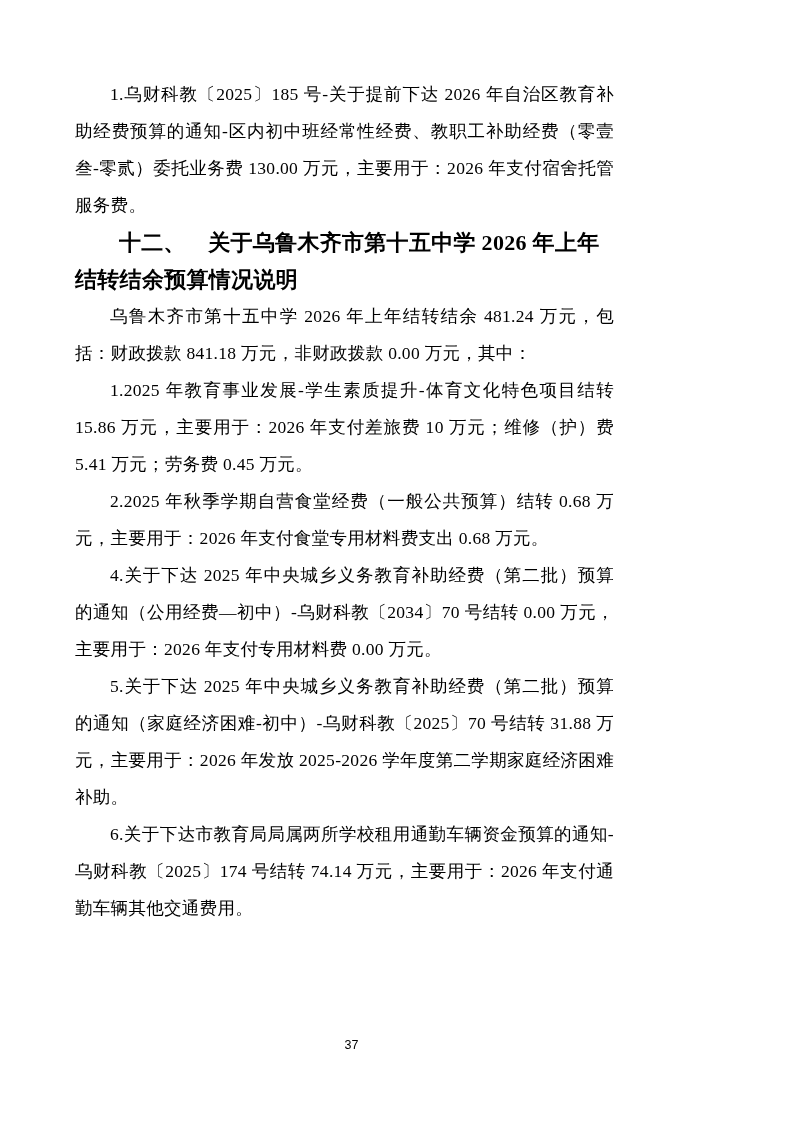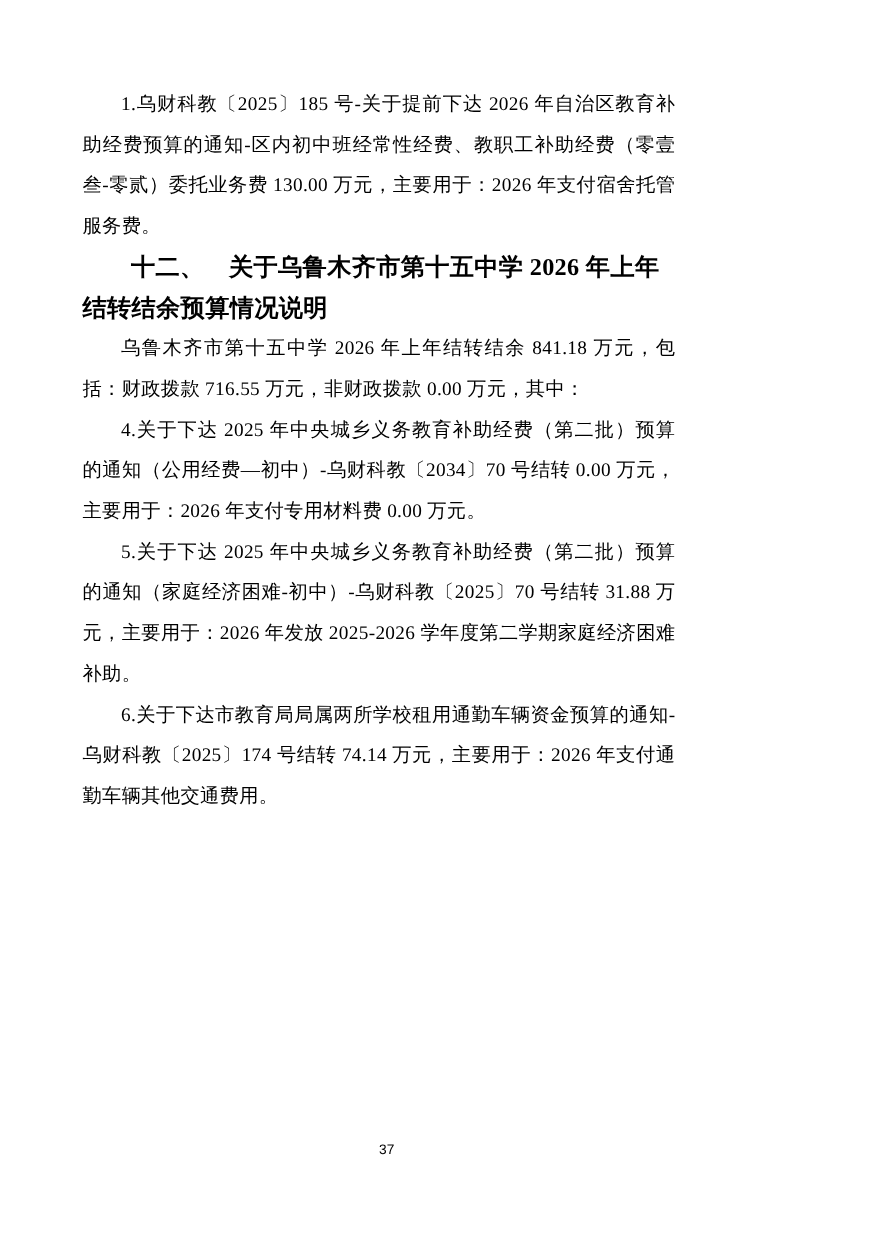--- a/index.html
+++ b/index.html
@@ -46,18 +46,20 @@
     color: #000000;
     padding-left: 16px;
   }
 </style>
 </head>
 <body>
 
 <div class="page">
   <p class="para">1.乌财科教〔2025〕185 号-关于提前下达 2026 年自治区教育补助经费预算的通知-区内初中班经常性经费、教职工补助经费（零壹叁-零贰）委托业务费 130.00 万元，主要用于：2026 年支付宿舍托管服务费。</p>
   <h2 class="heading">十二、　关于乌鲁木齐市第十五中学 2026 年上年结转结余预算情况说明</h2>
-  <p class="para">乌鲁木齐市第十五中学 2026 年上年结转结余 841.18 万元，包括：财政拨款 716.55 万元，非财政拨款 0.00 万元，其中：</p>
+  <p class="para">乌鲁木齐市第十五中学 2026 年上年结转结余 481.24 万元，包括：财政拨款 841.18 万元，非财政拨款 0.00 万元，其中：</p>
+  <p class="para">1.2025 年教育事业发展-学生素质提升-体育文化特色项目结转 15.86 万元，主要用于：2026 年支付差旅费 10 万元；维修（护）费 5.41 万元；劳务费 0.45 万元。</p>
+  <p class="para">2.2025 年秋季学期自营食堂经费（一般公共预算）结转 0.68 万元，主要用于：2026 年支付食堂专用材料费支出 0.68 万元。</p>
   <p class="para">4.关于下达 2025 年中央城乡义务教育补助经费（第二批）预算的通知（公用经费—初中）-乌财科教〔2034〕70 号结转 0.00 万元，主要用于：2026 年支付专用材料费 0.00 万元。</p>
   <p class="para">5.关于下达 2025 年中央城乡义务教育补助经费（第二批）预算的通知（家庭经济困难-初中）-乌财科教〔2025〕70 号结转 31.88 万元，主要用于：2026 年发放 2025-2026 学年度第二学期家庭经济困难补助。</p>
   <p class="para">6.关于下达市教育局局属两所学校租用通勤车辆资金预算的通知-乌财科教〔2025〕174 号结转 74.14 万元，主要用于：2026 年支付通勤车辆其他交通费用。</p>
   <div class="page-number">37</div>
 </div>
 
 </body></html>

